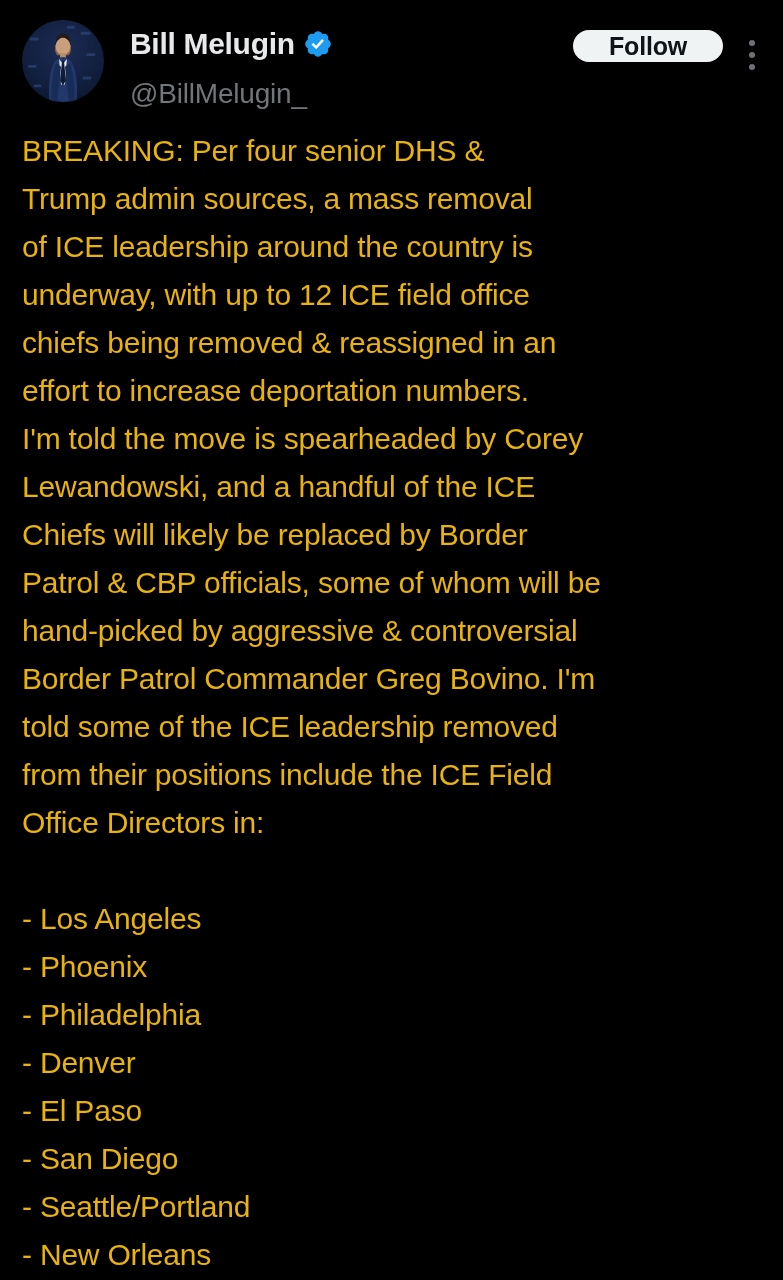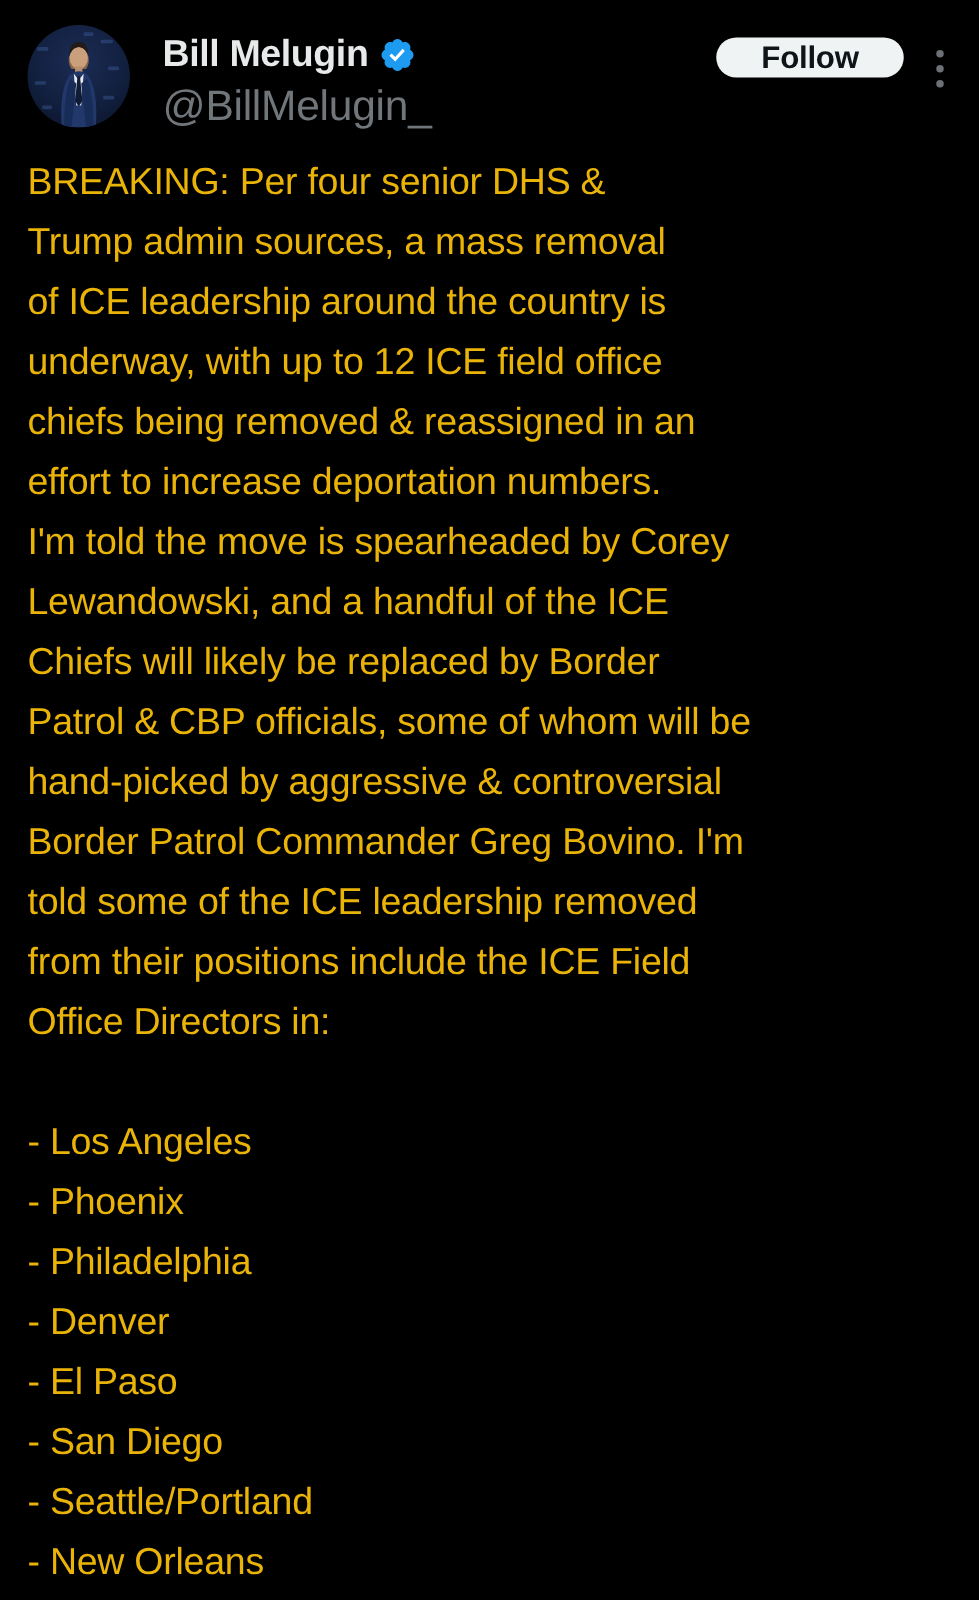--- a/index.html
+++ b/index.html
@@ -42,22 +42,22 @@
   .author-name {
     font-size: 30px;
     font-weight: 700;
     letter-spacing: -0.3px;
     color: #e7e9ea;
     white-space: nowrap;
     cursor: pointer;
   }
   .verified { width: 30px; height: 30px; flex: 0 0 auto; }
   .author-handle {
-    margin-top: 5px;
-    font-size: 34px;
+    margin-top: 17px;
+    font-size: 28px;
     letter-spacing: -0.2px;
     color: #71767b;
     white-space: nowrap;
   }
 
   .header-right {
     margin-left: auto;
     display: flex;
     align-items: flex-start;
   }

